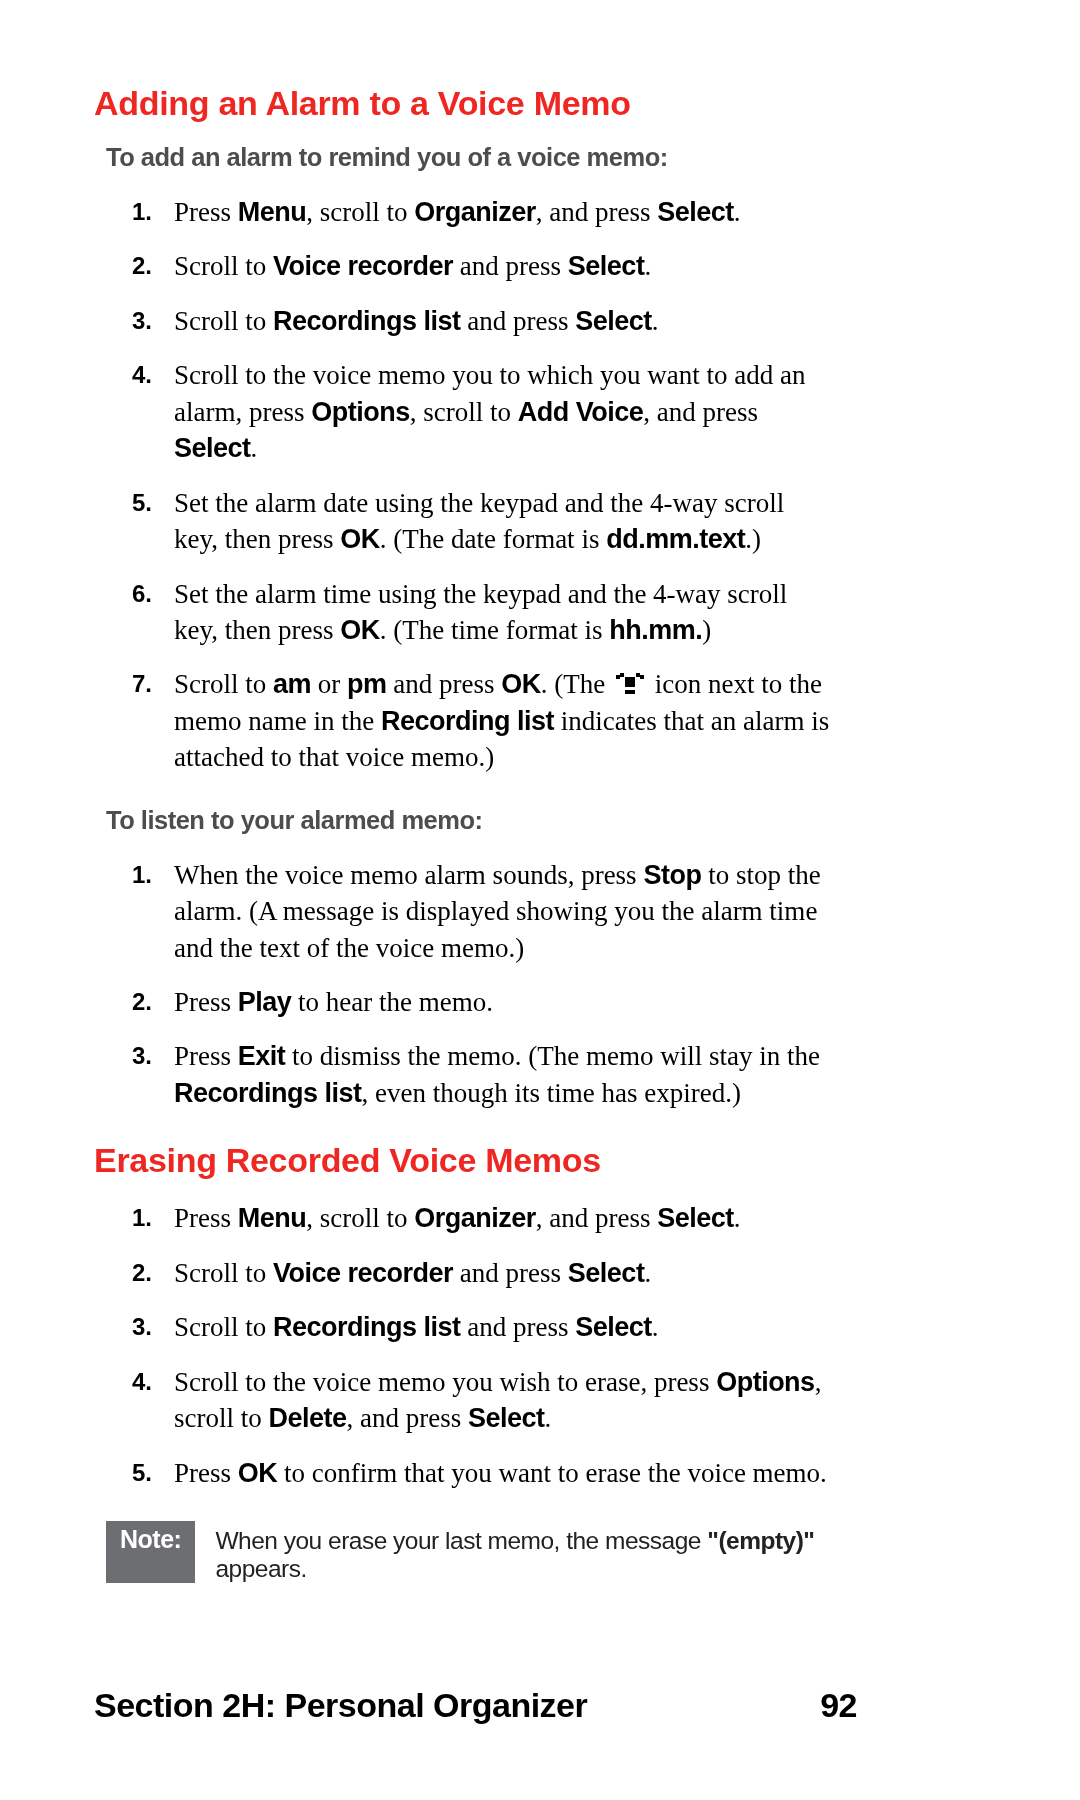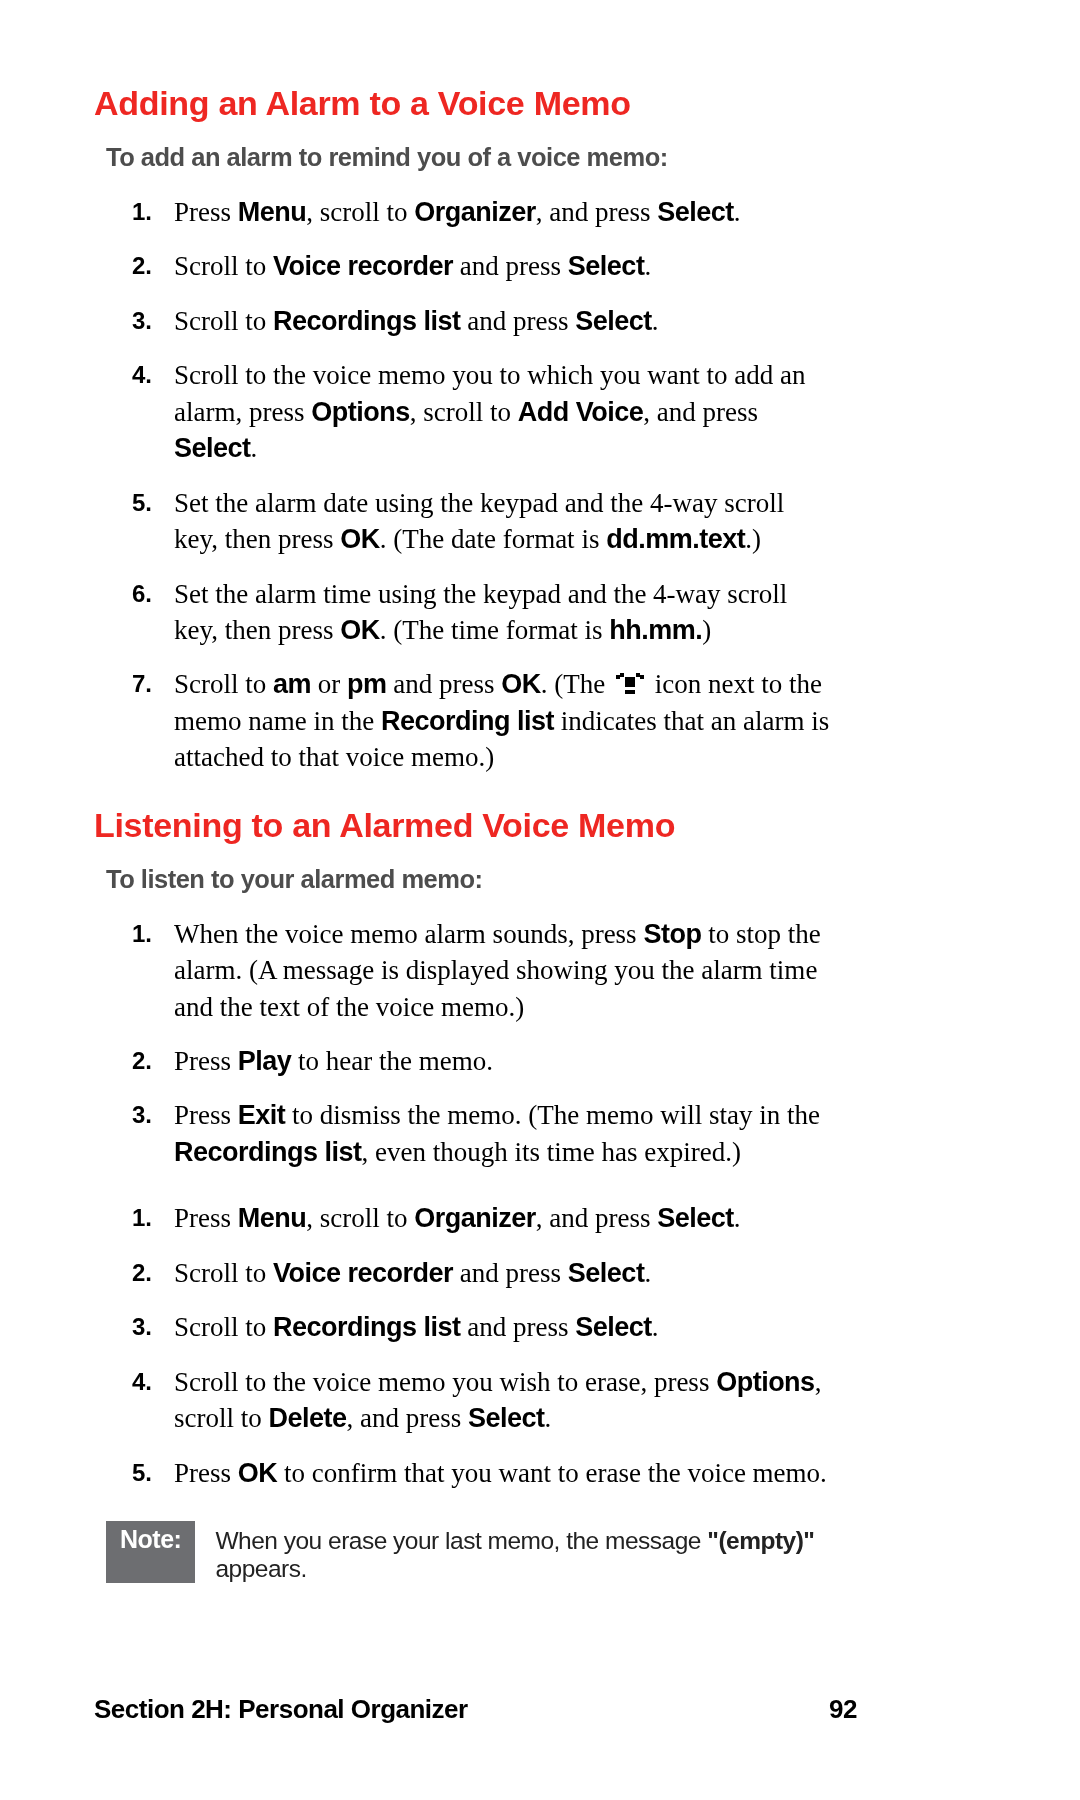--- a/index.html
+++ b/index.html
@@ -95,21 +95,21 @@
 
   .footer {
     position: absolute;
     left: 94px;
     right: 94px;
     bottom: 75px;
     display: flex;
     justify-content: space-between;
     font-family: "Helvetica Neue", Helvetica, Arial, sans-serif;
     font-weight: 700;
-    font-size: 26px;
+    font-size: 34px;
     letter-spacing: -0.5px;
     text-align: right;
   }
 </style>
 </head>
 <body>
 
 <div class="page">
 
   <div id="sections-host">
@@ -127,29 +127,29 @@
                 <rect x="9" y="4" width="10" height="10" fill="#000"></rect>
                 <rect x="9" y="17" width="10" height="4" fill="#000"></rect>
                 <rect x="0" y="2" width="4" height="4" fill="#000"></rect>
                 <rect x="4" y="0" width="4" height="4" fill="#000"></rect>
                 <rect x="24" y="2" width="4" height="4" fill="#000"></rect>
                 <rect x="20" y="0" width="4" height="4" fill="#000"></rect>
               </svg></span> icon next to the memo name in the <span class="b">Recording list</span> indicates that an alarm is attached to that voice memo.)</li>
         </ol>
       </div>
       <div class="section-block">
-        <h2 class="section-heading">Listening to an Alarmed Voice Memo</h2>
         <p class="intro">To listen to your alarmed memo:</p>
         <ol class="steps">
           <li>When the voice memo alarm sounds, press <span class="b">Stop</span> to stop the alarm. (A message is displayed showing you the alarm time and the text of the voice memo.)</li>
           <li>Press <span class="b">Play</span> to hear the memo.</li>
           <li>Press <span class="b">Exit</span> to dismiss the memo. (The memo will stay in the <span class="b">Recordings list</span>, even though its time has expired.)</li>
         </ol>
       </div>
       <div class="section-block">
+        <h2 class="section-heading">Erasing Recorded Voice Memos</h2>
         <ol class="steps">
           <li>Press <span class="b">Menu</span>, scroll to <span class="b">Organizer</span>, and press <span class="b">Select</span>.</li>
           <li>Scroll to <span class="b">Voice recorder</span> and press <span class="b">Select</span>.</li>
           <li>Scroll to <span class="b">Recordings list</span> and press <span class="b">Select</span>.</li>
           <li>Scroll to the voice memo you wish to erase, press <span class="b">Options</span>, scroll to <span class="b">Delete</span>, and press <span class="b">Select</span>.</li>
           <li>Press <span class="b">OK</span> to confirm that you want to erase the voice memo.</li>
         </ol>
       </div>
     </div>
 

